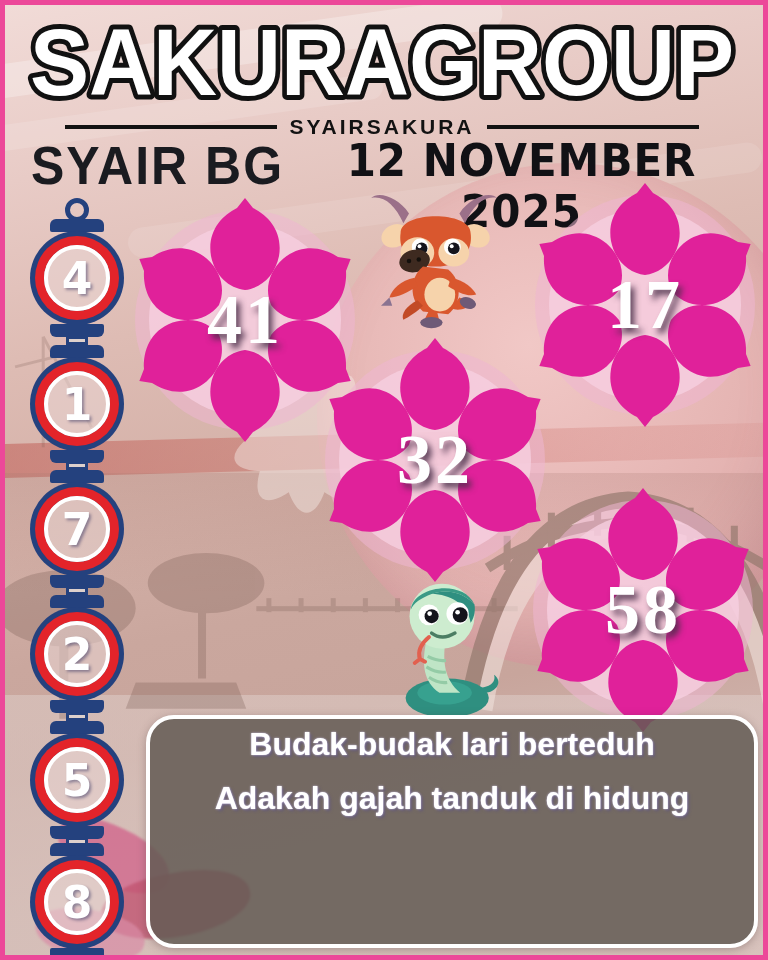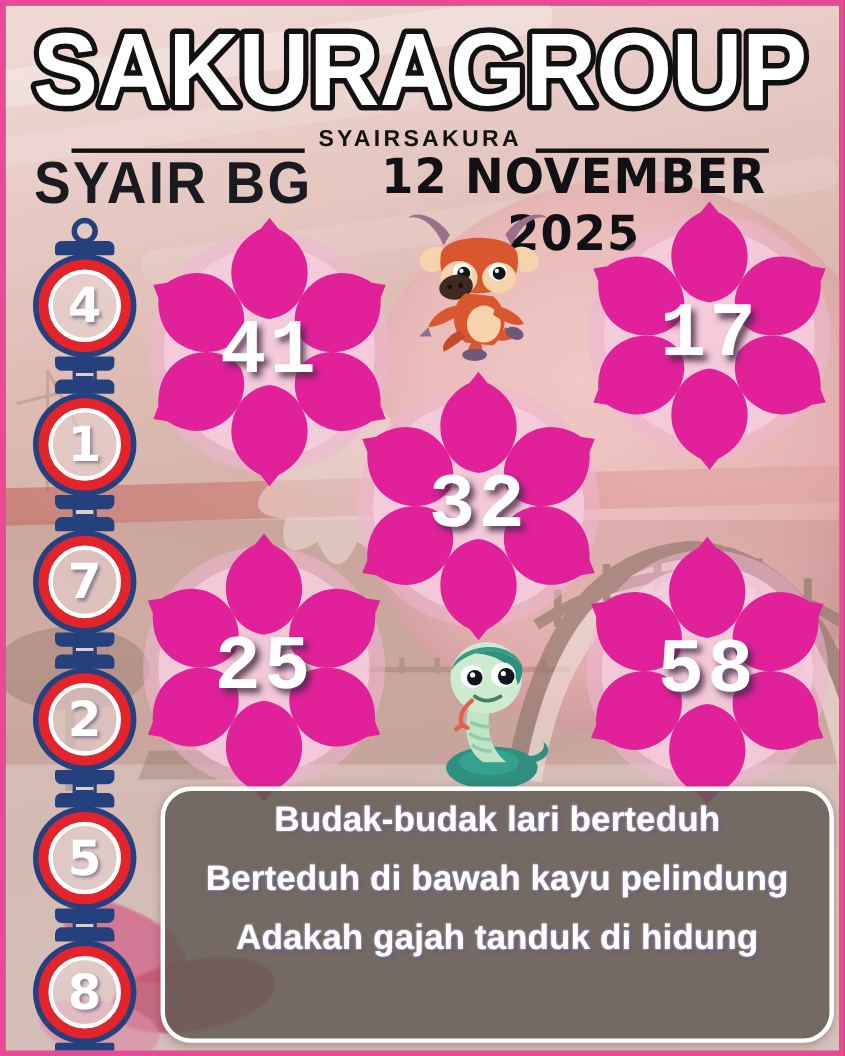--- a/index.html
+++ b/index.html
@@ -25,21 +25,21 @@
   .groundwash{position:absolute;left:0;top:690px;width:100%;height:270px;
     background:linear-gradient(rgba(222,205,200,.55),rgba(214,192,186,.75));}
   .scenery{position:absolute;inset:0;}
   .petal-bl{position:absolute;border-radius:50% 60% 55% 65%;filter:blur(1px);}
   .p1{left:48px;top:822px;width:120px;height:58px;background:#d26d90;transform:rotate(24deg);opacity:.85;}
   .p2{left:96px;top:868px;width:150px;height:64px;background:#c25672;transform:rotate(-12deg);opacity:.8;}
   .p3{left:30px;top:905px;width:110px;height:50px;background:#d98ca6;transform:rotate(8deg);opacity:.7;}
   
   .title-svg{position:absolute;left:7px;top:6px;width:740px;height:106px;}
   .subtitle-row{position:absolute;left:0;top:110px;width:754px;height:24px;
-    display:flex;align-items:flex-end;justify-content:center;gap:12px;}
+    display:flex;align-items:center;justify-content:center;gap:12px;}
   .subtitle-row .line{height:4px;background:#121212;flex:0 0 212px;}
   .subtitle-text{font-size:21px;font-weight:700;letter-spacing:3px;color:#121212;
     font-family:"Liberation Sans",sans-serif;}
   .edition-row{position:absolute;left:0;top:132px;width:754px;height:64px;display:flex;align-items:flex-start;}
   .edition{margin-left:26px;font-size:50px;font-weight:900;color:#1a1b20;letter-spacing:2px;
     transform:scaleY(1.08);font-family:"Liberation Sans",sans-serif;}
   .date{flex:1;text-align:center;font-size:42px;font-weight:900;color:#111115;letter-spacing:1px;
     font-family:"DejaVu Sans",sans-serif;transform:scaleY(1.05);}
   
   .coil{position:absolute;left:61px;width:16px;height:26px;z-index:5;
@@ -54,21 +54,21 @@
     box-shadow:0 0 0 9px #e3242a,0 0 0 14px #24417e;
     display:flex;align-items:center;justify-content:center;}
   .lantern .num{font-size:44px;font-weight:900;color:#fff;font-family:"DejaVu Sans",sans-serif;
     text-shadow:2px 2px 3px rgba(40,40,90,.45);}
   
   .flower{position:absolute;width:270px;height:270px;z-index:4;}
   .flower svg{position:absolute;inset:0;}
   .flower .fnum{position:absolute;left:0;top:0;width:100%;height:100%;
     display:flex;align-items:center;justify-content:center;
     font-size:70px;font-weight:900;color:#fff;letter-spacing:3px;
-    font-family:Liberation Mono, monospace;
+    font-family:Liberation Serif, serif;
     text-shadow:4px 5px 6px rgba(70,45,70,.85);}
   
   .mascot{position:absolute;z-index:4;}
   
   .poem-box{position:absolute;left:141px;top:710px;width:612px;height:233px;z-index:8;
     box-sizing:border-box;border:4px solid #ffffff;border-radius:28px;
     background:rgba(99,90,84,.85);box-shadow:0 2px 8px rgba(80,60,60,.35);
     display:flex;flex-direction:column;align-items:center;gap:4px;}
   .poem-line{font-size:32px;font-weight:700;color:#ffffff;line-height:50px;white-space:nowrap;
     font-family:"Liberation Sans",sans-serif;
@@ -234,26 +234,20 @@
     <svg viewBox="-135 -135 270 270">
           <use href="#flower-shape"></use>
         </svg>
     <div class="fnum">17</div>
   </div>
   <div class="flower" style="left:295px;top:320px">
     <svg viewBox="-135 -135 270 270">
           <use href="#flower-shape"></use>
         </svg>
     <div class="fnum">32</div>
-  </div>
-  <div class="flower" style="left:100px;top:467px">
-    <svg viewBox="-135 -135 270 270">
-          <use href="#flower-shape"></use>
-        </svg>
-    <div class="fnum">25</div>
   </div>
   <div class="flower" style="left:503px;top:470px">
     <svg viewBox="-135 -135 270 270">
           <use href="#flower-shape"></use>
         </svg>
     <div class="fnum">58</div>
   </div>
 
   <svg class="mascot" style="left:362px;top:186px;width:140px;height:140px" viewBox="0 0 100 100">
     <path d="M30,16 C22,4 8,0 3,5 C12,3 20,10 26,23 Z" fill="#9b7089"></path>
@@ -302,18 +296,17 @@
     <circle cx="40.5" cy="31" r="1.8" fill="#fff"></circle>
     <circle cx="62" cy="31" r="8.6" fill="#ffffff"></circle>
         <circle cx="64" cy="32" r="5.8" fill="#14141c"></circle>
     <circle cx="62" cy="30" r="1.8" fill="#fff"></circle>
     <path d="M42,46 Q50,52 60,46" stroke="#4b7d63" stroke-width="2.6" fill="none" stroke-linecap="round"></path>
     <path d="M40,49 C34,54 31,60 33,66 M33,66 l-4,3 M33,66 l4,2" stroke="#e2604f" stroke-width="3" fill="none" stroke-linecap="round"></path>
   </svg>
 
   <div class="poem-box">
     <div class="poem-line">Budak-budak lari berteduh</div>
-    <div class="poem-line">Berteduh di bawah kayu pelindung</div>
     <div class="poem-line">Adakah gajah tanduk di hidung</div>
   </div>
 
 </div>
 </div>
 
 </body></html>

